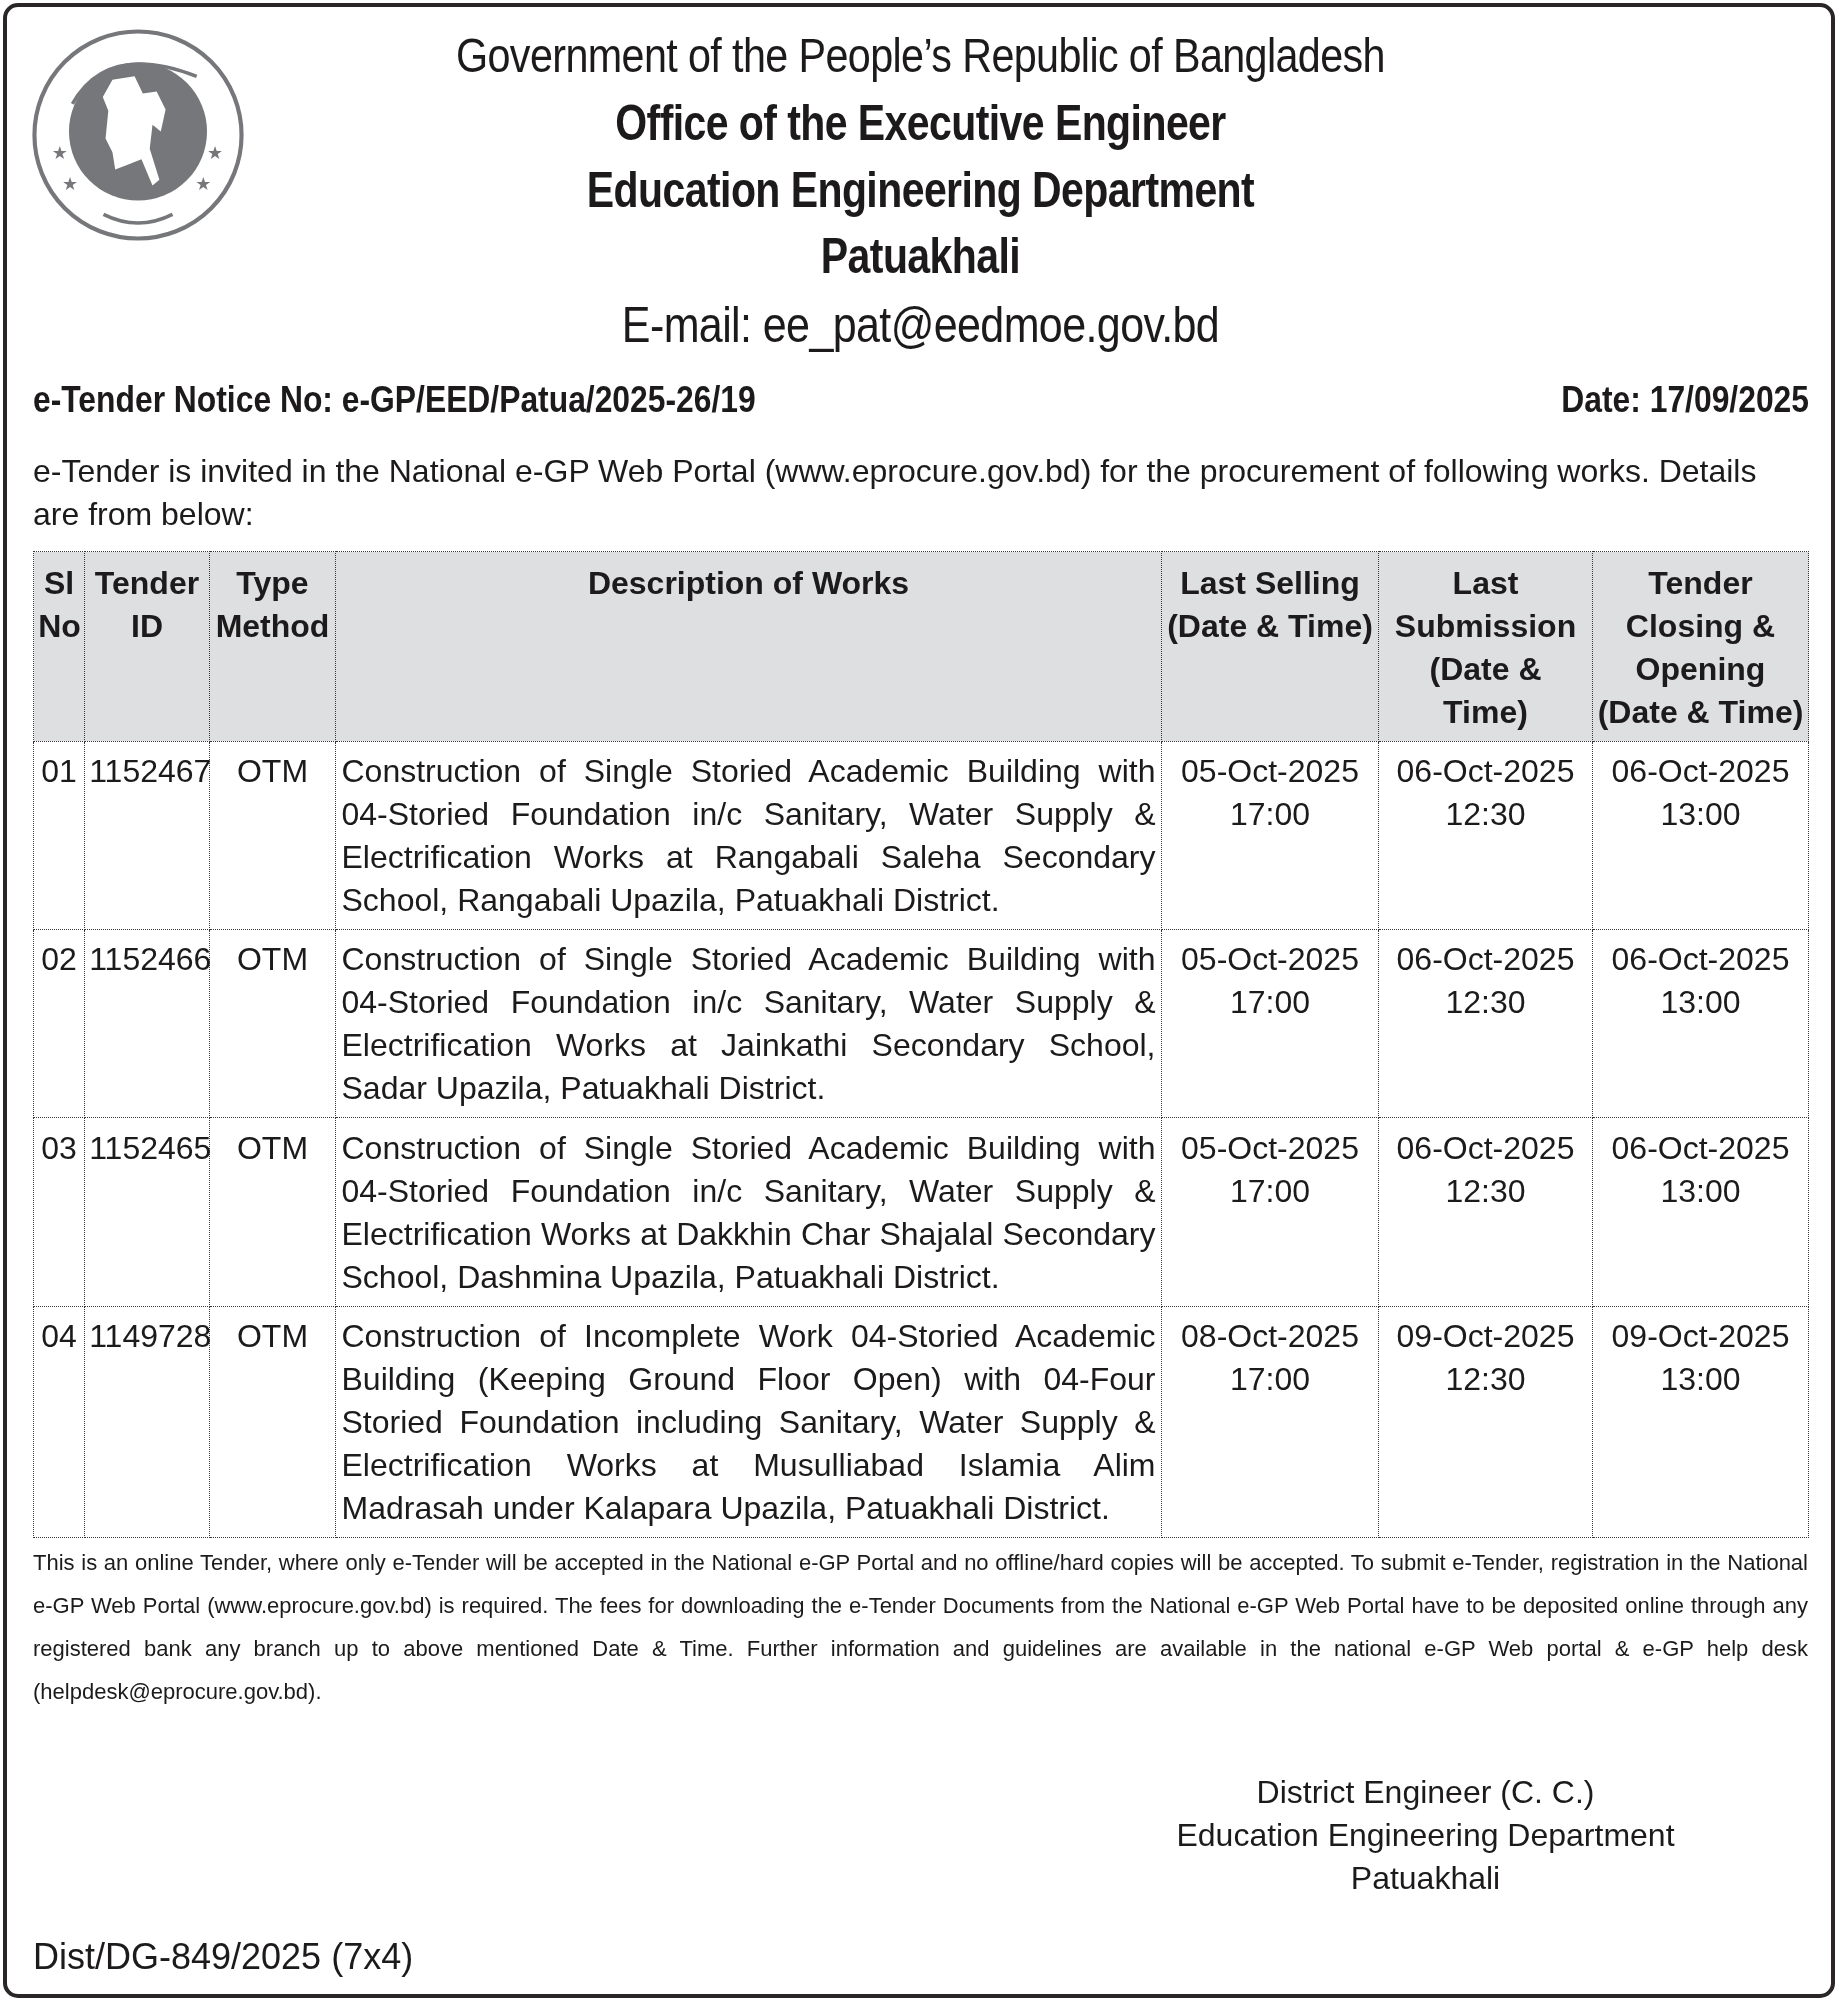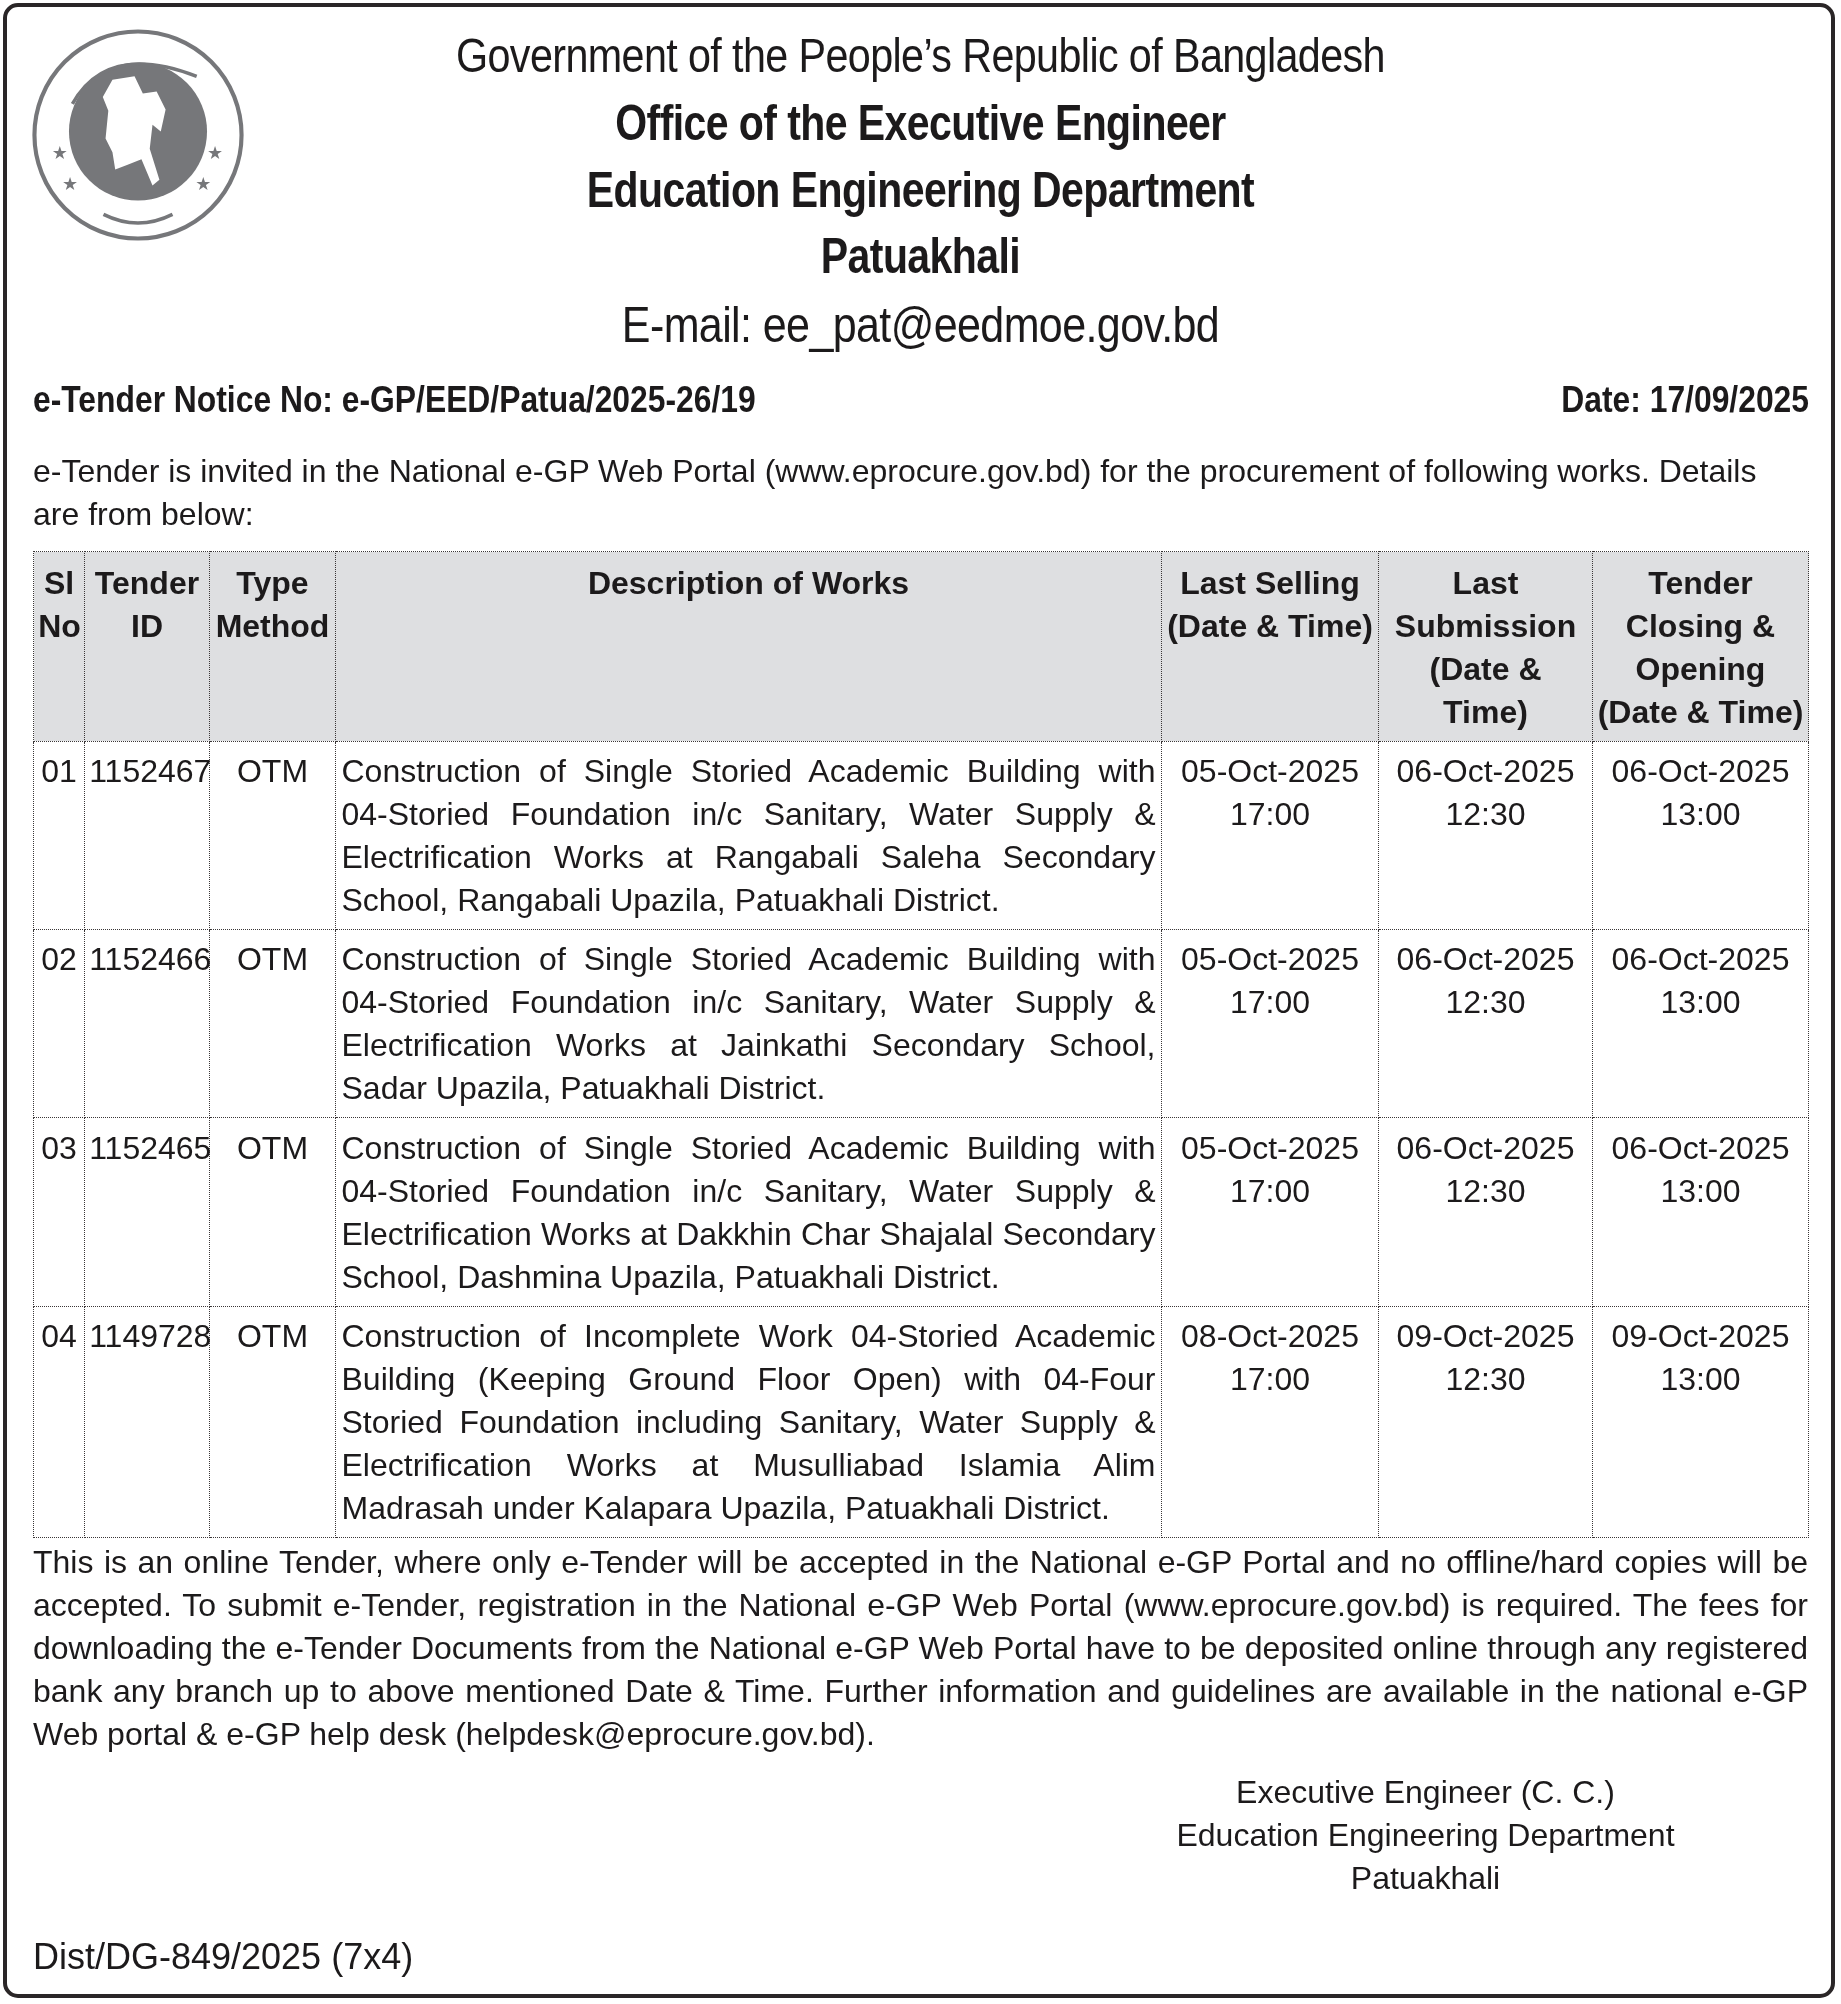--- a/index.html
+++ b/index.html
@@ -21,21 +21,21 @@
   .notice-date { position:absolute; right:0; top:0; transform-origin:right top; transform:scaleX(0.86); white-space:nowrap; }
   .intro { position:absolute; left:33px; width:1775px; top:450px; font-size:32px; line-height:43px; }
   table.tenders { position:absolute; left:33px; top:551px; width:1775px; border-collapse:collapse;
                   table-layout:fixed; font-size:32px; }
   table.tenders th, table.tenders td { border:1.4px dotted #3a3637; vertical-align:top; padding:7px 4.2px; }
   table.tenders th { background:#dedfe1; font-weight:700; text-align:center; line-height:43px; padding-top:9.7px; }
   table.tenders tr.hrow { height:184px; }
   table.tenders td { line-height:43px; padding-top:8.3px; }
   table.tenders td.c { text-align:center; }
   table.tenders td.desc { text-align:justify; text-align-last:left; padding-left:5.5px; padding-right:5.5px; }
-  .body-para { position:absolute; left:33px; width:1775px; top:1541px; font-size:32px; line-height:43px;
+  .body-para { position:absolute; left:33px; width:1775px; top:1541px; font-size:22px; line-height:43px;
                text-align:justify; }
   .sig { position:absolute; left:1121px; width:609px; top:1771px; text-align:center; font-size:32px; line-height:43px; }
   .sig .bold { font-weight:700; }
   .dist { position:absolute; left:33px; top:1936px; font-size:36px; }
 </style>
 </head>
 <body>
 
 <div class="frame"></div>
 
@@ -121,19 +121,19 @@
       <td class="c"><span>08-Oct-2025</span><br><span>17:00</span></td>
       <td class="c"><span>09-Oct-2025</span><br><span>12:30</span></td>
       <td class="c"><span>09-Oct-2025</span><br><span>13:00</span></td>
     </tr>
   </tbody>
 </table>
 
 <div class="body-para">This is an online Tender, where only e-Tender will be accepted in the National e-GP Portal and no offline/hard copies will be accepted. To submit e-Tender, registration in the National e-GP Web Portal (www.eprocure.gov.bd) is required. The fees for downloading the e-Tender Documents from the National e-GP Web Portal have to be deposited online through any registered bank any branch up to above mentioned Date &amp; Time. Further information and guidelines are available in the national e-GP Web portal &amp; e-GP help desk (helpdesk@eprocure.gov.bd).</div>
 
 <div class="sig">
-  <div>Executive Engineer (C. C.)</div>
+  <div>District Engineer (C. C.)</div>
   <div>Education Engineering Department</div>
   <div>Patuakhali</div>
 </div>
 
 <div class="dist">Dist/DG-849/2025 (7x4)</div>
 
 
 </body></html>

